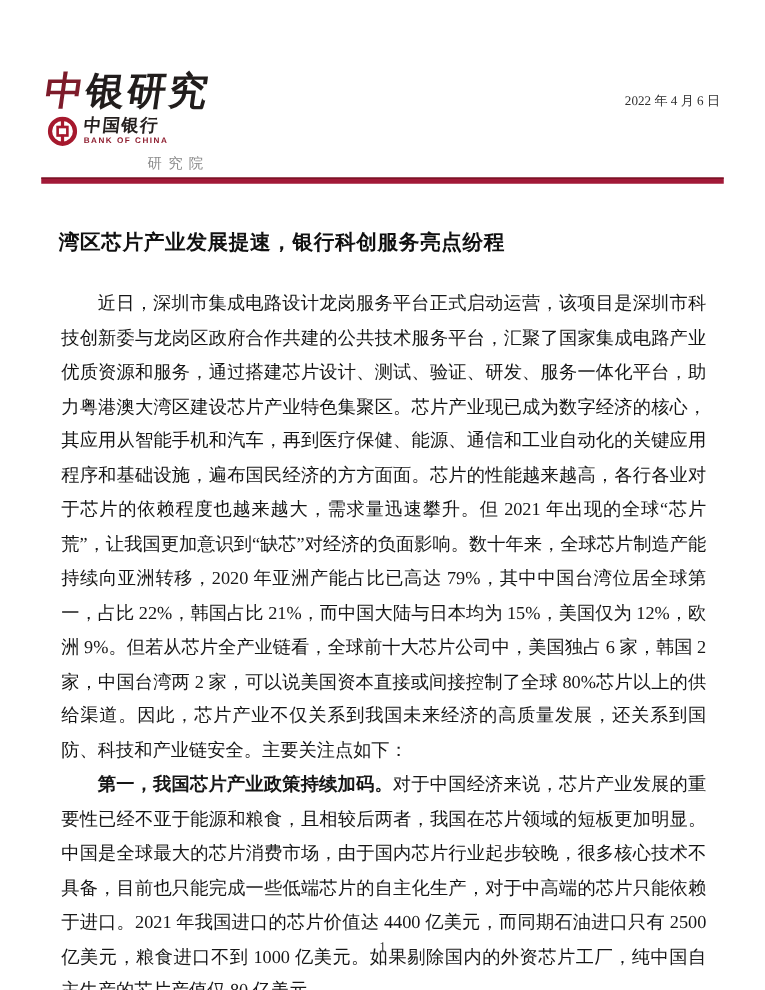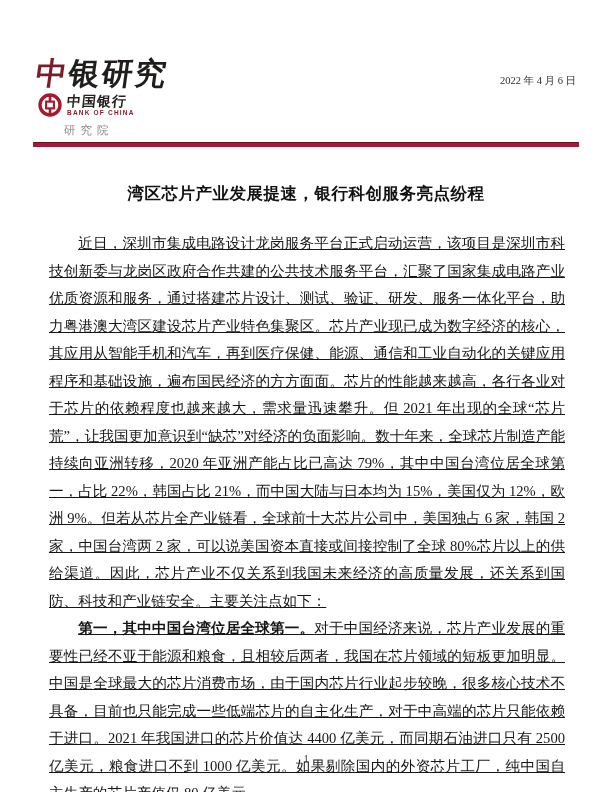--- a/index.html
+++ b/index.html
@@ -58,21 +58,21 @@
     font-size: 6.5px;
     letter-spacing: 1.2px;
     color: #8d1b2d;
     margin-top: 1px;
   }
   .institute {
     font-family: "Liberation Sans", sans-serif;
     font-size: 11.5px;
     color: #8a8a8a;
     letter-spacing: 5px;
-    margin: 6px 0 0 28px;
+    margin: 6px 0 0 82px;
   }
 
   .masthead-right { text-align: center; padding-top: 2px; }
   .publication-title {
     font-family: "Liberation Sans", "DejaVu Sans", sans-serif;
     font-weight: 700;
     font-size: 30px;
     line-height: 1.1;
     color: #a21a38;
     letter-spacing: 1px;
@@ -94,37 +94,37 @@
     top: 142px; left: 33px; right: 33px;
     height: 5px;
     background: #a21a38;
     border-top: 1.5px solid #6f1020;
   }
 
   
   .article-title {
     position: absolute;
     top: 183px; left: 47px; right: 47px;
-    text-align: center;
+    text-align: left;
     font-family: "Liberation Sans", "DejaVu Sans", sans-serif;
     font-weight: 700;
     font-size: 16.5px;
     color: #111111;
     letter-spacing: 0.5px;
   }
 
   .article-body {
     position: absolute;
     top: 230px; left: 49px; right: 47px;
     font-size: 14.6px;
     line-height: 27.5px;
     text-align: justify;
     color: #161616;
   }
-  .article-body p { text-indent: 2em; text-decoration: underline; }
+  .article-body p { text-indent: 2em; }
   .para-lead { font-weight: 700; }
 
   
   .page-number {
     position: absolute;
     bottom: 28px; left: 0; right: 0;
     text-align: center;
     font-size: 10.5px;
     color: #333333;
   }
@@ -162,18 +162,18 @@
     </div>
 
   </div>
 
   <div class="header-rule"></div>
 
   <h1 class="article-title">湾区芯片产业发展提速，银行科创服务亮点纷程</h1>
 
   <div class="article-body">
     <p><span>近日，深圳市集成电路设计龙岗服务平台正式启动运营，该项目是深圳市科技创新委与龙岗区政府合作共建的公共技术服务平台，汇聚了国家集成电路产业优质资源和服务，通过搭建芯片设计、测试、验证、研发、服务一体化平台，助力粤港澳大湾区建设芯片产业特色集聚区。芯片产业现已成为数字经济的核心，其应用从智能手机和汽车，再到医疗保健、能源、通信和工业自动化的关键应用程序和基础设施，遍布国民经济的方方面面。芯片的性能越来越高，各行各业对于芯片的依赖程度也越来越大，需求量迅速攀升。但 2021 年出现的全球“芯片荒”，让我国更加意识到“缺芯”对经济的负面影响。数十年来，全球芯片制造产能持续向亚洲转移，2020 年亚洲产能占比已高达 79%，其中中国台湾位居全球第一，占比 22%，韩国占比 21%，而中国大陆与日本均为 15%，美国仅为 12%，欧洲 9%。但若从芯片全产业链看，全球前十大芯片公司中，美国独占 6 家，韩国 2 家，中国台湾两 2 家，可以说美国资本直接或间接控制了全球 80%芯片以上的供给渠道。因此，芯片产业不仅关系到我国未来经济的高质量发展，还关系到国防、科技和产业链安全。主要关注点如下：</span></p>
-    <p><span class="para-lead">第一，其中中国台湾位居全球第一。</span><span>对于中国经济来说，芯片产业发展的重要性已经不亚于能源和粮食，且相较后两者，我国在芯片领域的短板更加明显。中国是全球最大的芯片消费市场，由于国内芯片行业起步较晚，很多核心技术不具备，目前也只能完成一些低端芯片的自主化生产，对于中高端的芯片只能依赖于进口。2021 年我国进口的芯片价值达 4400 亿美元，而同期石油进口只有 2500 亿美元，粮食进口不到 1000 亿美元。如果剔除国内的外资芯片工厂，纯中国自主生产的芯片产值仅 80 亿美元，</span></p>
+    <p><span class="para-lead">第一，我国芯片产业政策持续加码。</span><span>对于中国经济来说，芯片产业发展的重要性已经不亚于能源和粮食，且相较后两者，我国在芯片领域的短板更加明显。中国是全球最大的芯片消费市场，由于国内芯片行业起步较晚，很多核心技术不具备，目前也只能完成一些低端芯片的自主化生产，对于中高端的芯片只能依赖于进口。2021 年我国进口的芯片价值达 4400 亿美元，而同期石油进口只有 2500 亿美元，粮食进口不到 1000 亿美元。如果剔除国内的外资芯片工厂，纯中国自主生产的芯片产值仅 80 亿美元，</span></p>
   </div>
 
   <div class="page-number">1</div>
 
 </div>
 
 </body></html>

